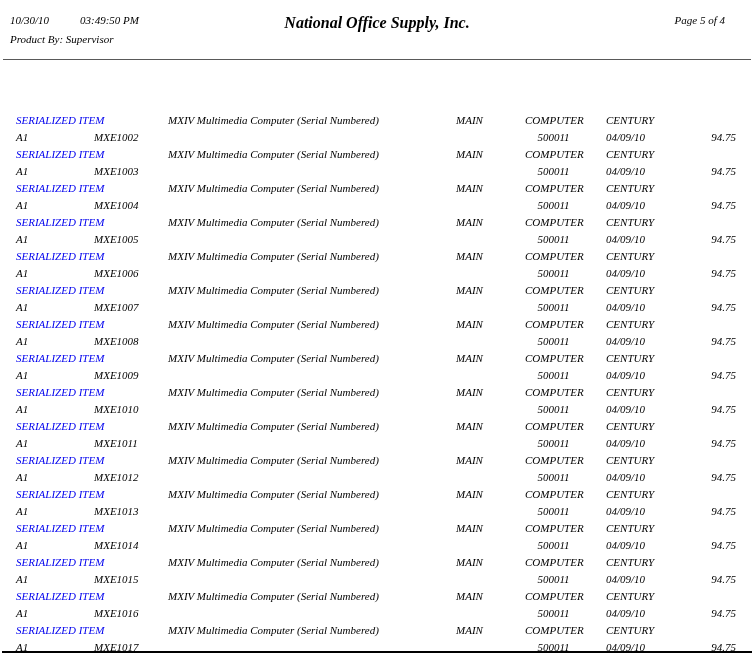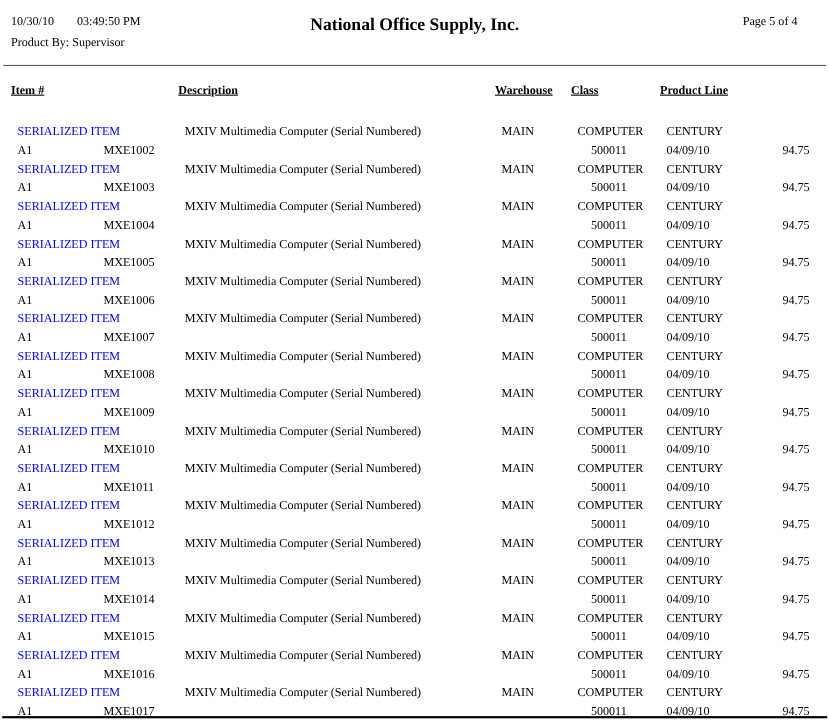--- a/index.html
+++ b/index.html
@@ -8,37 +8,38 @@
     background: #ffffff;
   }
   #report-page {
     position: relative;
     width: 754px;
     height: 658px;
     background: #ffffff;
     font-family: "Liberation Serif", serif;
     color: #000000;
     overflow: hidden;
+    font-style: italic;
   }
   .abs { position: absolute; white-space: nowrap; }
 
   
   .meta-text { font-size: 11px; }
   #company-name {
     top: 14px; left: 0; width: 754px;
     text-align: center;
     font-size: 16px; font-weight: bold;
   }
   #report-title {
     top: 35px; left: 0; width: 754px;
     text-align: center;
     font-size: 17px; font-weight: bold;
   }
   #page-date  { top: 14px; left: 10px; }
-  #page-time  { top: 14px; left: 70px; }
+  #page-time  { top: 14px; left: 80px; }
   #printed-by { top: 33px; left: 10px; }
   #page-number { top: 14px; right: 29px; }
 
   #header-rule {
     top: 59px; left: 3px; right: 3px; height: 1px;
     background: #595959;
   }
   #bottom-rule {
     top: 651px; left: 2px; right: 2px; height: 2px;
     background: #000000;
@@ -92,27 +93,20 @@
 <div id="report-page">
 
   <div class="abs meta-text" id="page-date">10/30/10</div>
   <div class="abs meta-text" id="page-time">03:49:50 PM</div>
   <div class="abs meta-text" id="printed-by">Product By: Supervisor</div>
   <div class="abs" id="company-name">National Office Supply, Inc.</div>
   <div class="abs meta-text" id="page-number">Page 5 of  4</div>
 
   <div class="abs" id="header-rule"></div>
 
-  <div id="colhead-row1">
-    <span class="colhead x-item">Item #</span>
-    <span class="colhead x-desc">Description</span>
-    <span class="colhead x-wh">Warehouse</span>
-    <span class="colhead x-class">Class</span>
-    <span class="colhead x-pl">Product Line</span>
-  </div>
 
 
   <div id="rows">
   <div class="pair" style="top: 114px;">
     <div class="line lineA">
       <span class="cell x-item link">SERIALIZED ITEM</span>
       <span class="cell x-desc">MXIV Multimedia Computer (Serial Numbered)</span>
       <span class="cell x-wh">MAIN</span>
       <span class="cell x-class">COMPUTER</span>
       <span class="cell x-pl">CENTURY</span>

